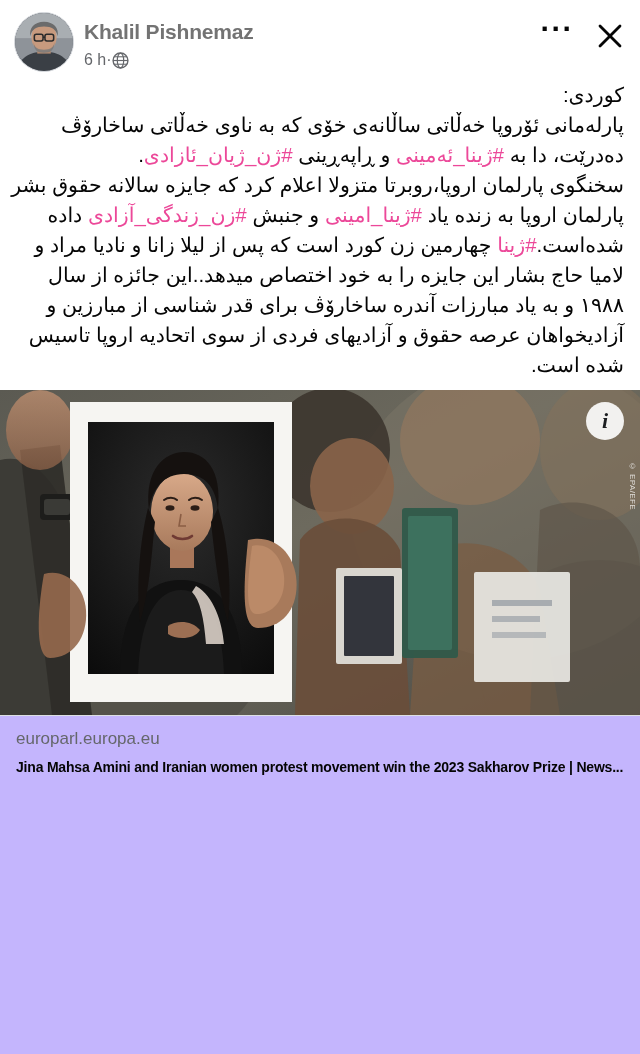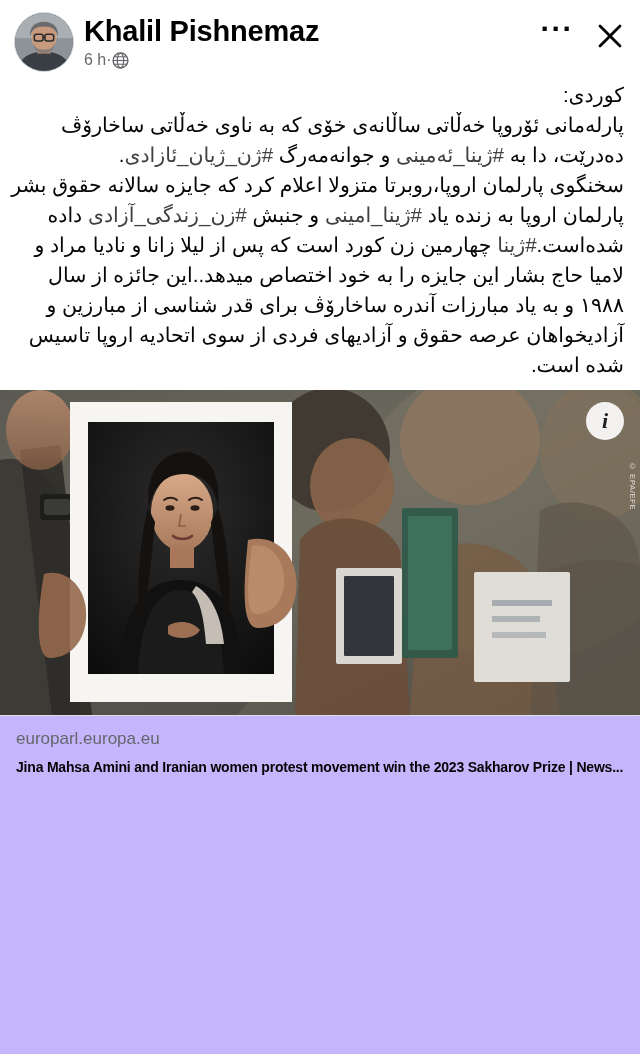--- a/index.html
+++ b/index.html
@@ -43,24 +43,24 @@
     border: 1px solid #d9dce0;
   }
   .avatar svg { display: block; width: 100%; height: 100%; }
 
   .header-text {
     flex: 1 1 auto;
     min-width: 0;
     padding-top: 6px;
   }
   .author-name {
-    font-size: 29px;
+    font-size: 21px;
     font-weight: bold;
     line-height: 27px;
-    color: #000000;
+    color: #737373;
     letter-spacing: -0.2px;
   }
   .meta-row {
     display: flex;
     align-items: center;
     margin-top: 6px;
     color: #65676b;
     font-size: 16px;
     line-height: 18px;
   }
@@ -100,21 +100,21 @@
     padding: 2px 16px 10px 0;
     direction: rtl;
     text-align: right;
     font-size: 20.5px;
     line-height: 30px;
     color: #050505;
     word-wrap: break-word;
     unicode-bidi: plaintext;
   }
   .post-body p { margin: 0; }
-  .hashtag { color: #404040; }
+  .hashtag { color: #ec4899; }
 
   
   .post-image {
     position: relative;
     width: 640px;
     height: 325px;
     overflow: hidden;
     background: #4a4a46;
     flex: 0 0 325px;
   }
@@ -229,21 +229,21 @@
         <svg viewBox="0 0 24 24" xmlns="http://www.w3.org/2000/svg" aria-hidden="true">
           <line x1="4" y1="4" x2="20" y2="20" stroke="#050505" stroke-width="2.2" stroke-linecap="round"></line>
           <line x1="20" y1="4" x2="4" y2="20" stroke="#050505" stroke-width="2.2" stroke-linecap="round"></line>
         </svg>
       </div>
     </div>
   </div>
 
   <div class="post-body">
     <p><span>کوردی:</span></p>
-    <p><span>پارلەمانی ئۆروپا خەڵاتی ساڵانەی خۆی کە بە ناوی خەڵاتی ساخارۆڤ دەدرێت، دا بە </span><span class="hashtag">#ژینا_ئەمینی</span><span> و جوانەمەرگ </span><span class="hashtag">#ژن_ژیان_ئازادی</span><span>.</span></p>
+    <p><span>پارلەمانی ئۆروپا خەڵاتی ساڵانەی خۆی کە بە ناوی خەڵاتی ساخارۆڤ دەدرێت، دا بە </span><span class="hashtag">#ژینا_ئەمینی</span><span> و ڕاپەڕینی </span><span class="hashtag">#ژن_ژیان_ئازادی</span><span>.</span></p>
     <p><span>سخنگوی پارلمان اروپا،روبرتا متزولا اعلام کرد که جایزه سالانه حقوق بشر پارلمان اروپا به زنده یاد </span><span class="hashtag">#ژینا_امینی</span><span>  و جنبش </span><span class="hashtag">#زن_زندگی_آزادی</span><span> داده شده‌است.</span><span class="hashtag">#ژینا</span><span> چهارمین زن کورد است که پس از لیلا زانا و نادیا مراد و لامیا حاج بشار این جایزه را به خود اختصاص میدهد..این جائزه از سال ۱۹۸۸ و به یاد مبارزات آندره ساخارۆڤ برای قدر شناسی از مبارزین و آزادیخواهان عرصه حقوق و آزادیهای فردی از سوی اتحادیه اروپا تاسیس شده است.</span></p>
   </div>
 
   <div class="post-image">
     <svg viewBox="0 0 640 325" xmlns="http://www.w3.org/2000/svg" aria-hidden="true">
       <defs>
         <linearGradient id="bgblur" x1="0" y1="0" x2="1" y2="1">
           <stop offset="0%" stop-color="#5b5a52"></stop>
           <stop offset="45%" stop-color="#6d6a5e"></stop>
           <stop offset="100%" stop-color="#4b4a44"></stop>

